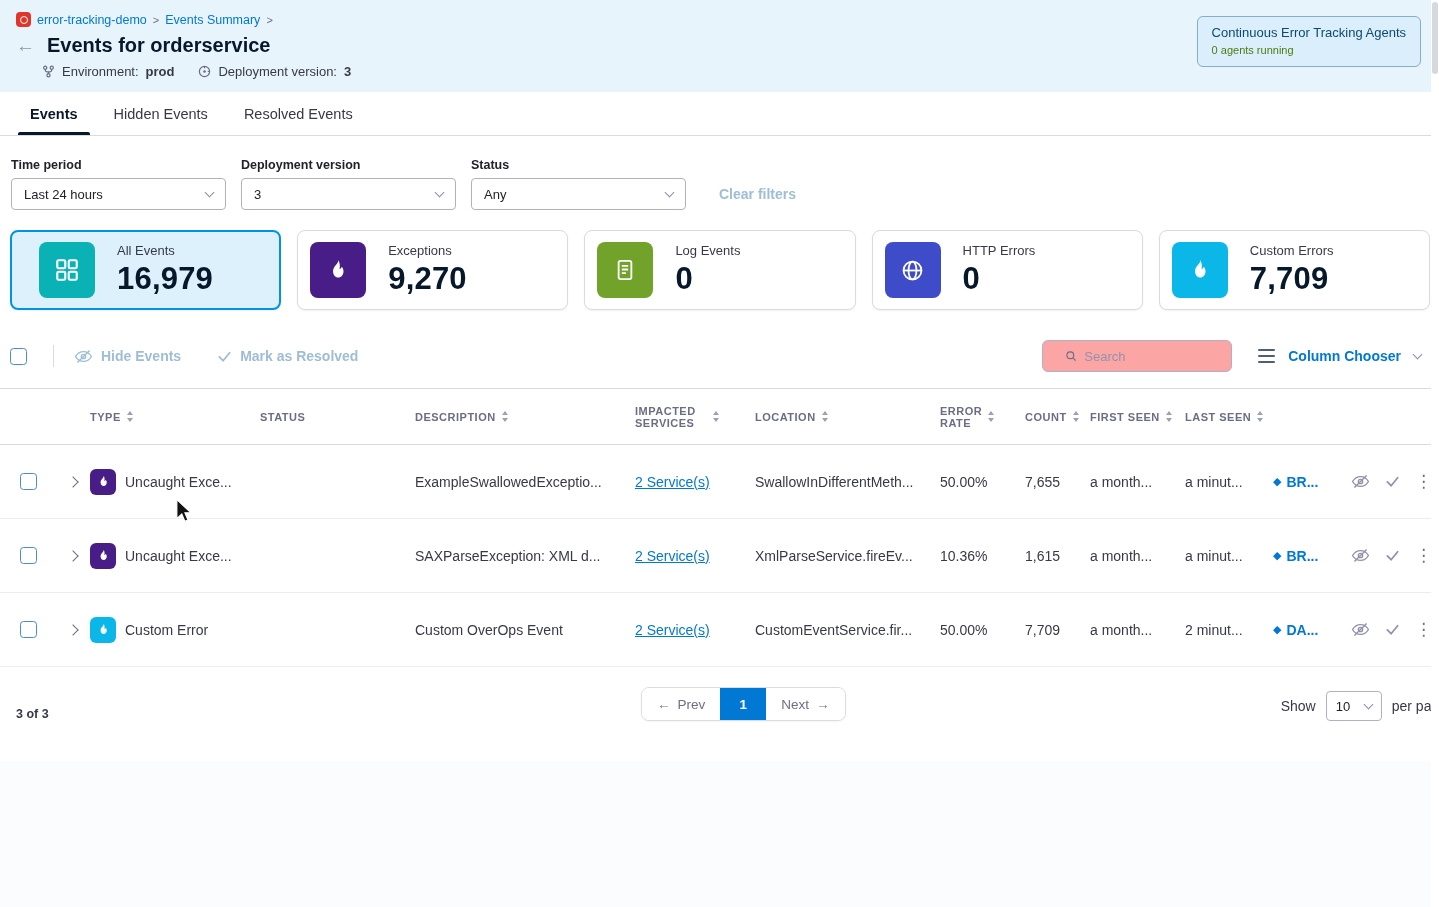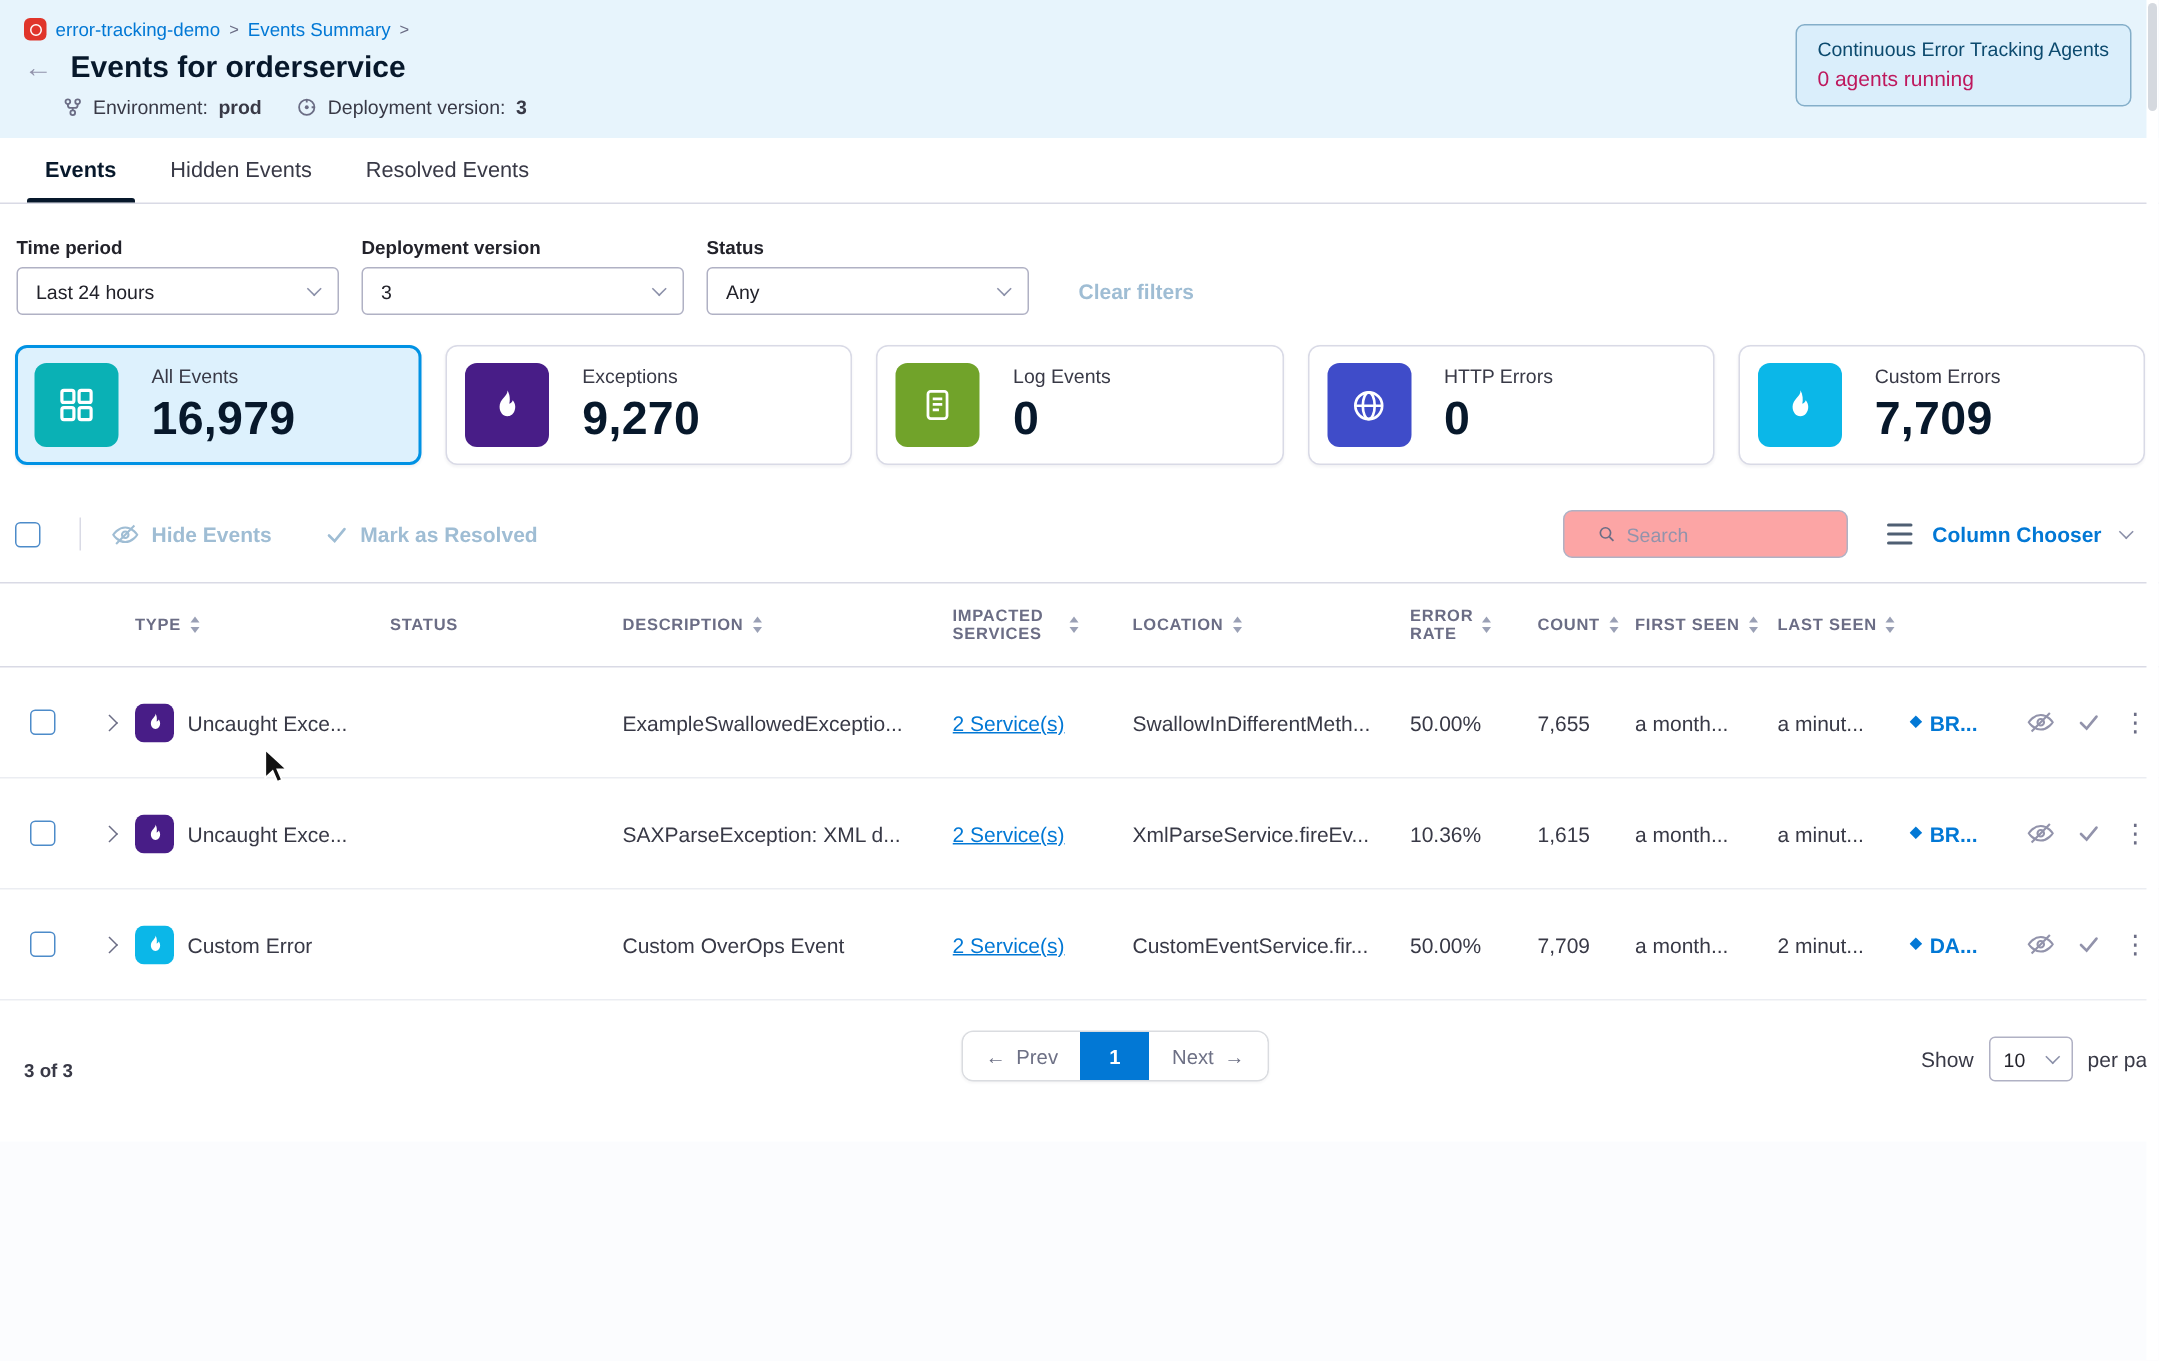--- a/index.html
+++ b/index.html
@@ -15,42 +15,42 @@
   .applogo{width:15px;height:15px;border-radius:4px;background:#e0352b;display:inline-flex;align-items:center;justify-content:center}
   .applogo::after{content:"";width:6px;height:6px;border:1.6px solid #fff;border-radius:50%}
   .titlerow{display:flex;align-items:center;gap:12px;margin-top:7px}
   .back{color:#9293ab;font-size:19px;font-weight:700;line-height:1;cursor:pointer}
   h1{font-size:20px;font-weight:700;color:#07182b}
   .metarow{display:flex;align-items:center;gap:7px;margin-top:7px;font-size:13px;color:#383946;padding-left:26px}
   .metarow b{font-weight:700}
   .metarow .gap{width:10px}
   .agents{position:absolute;top:16px;right:18px;background:#daeefb;border:1px solid #84aec9;border-radius:6px;padding:8px 14px;min-width:222px}
   .agents .t{font-size:13px;color:#0c4a6e}
-  .agents .s{font-size:14px;color:#be185d;margin-top:4px;display:inline-block}
+  .agents .s{font-size:11px;color:#4d7c0f;margin-top:4px;display:inline-block}
 
   
   .tabs{background:#fff;border-bottom:1px solid #d9dae5;display:flex;padding-left:16px;height:44px;align-items:stretch}
   .tab{padding:0 14px;display:flex;align-items:center;font-size:14.5px;color:#383946;position:relative;cursor:pointer;margin-right:8px}
   .tab.active{color:#07182b;font-weight:700}
   .tab.active::after{content:"";position:absolute;left:2px;right:2px;bottom:0;height:3px;background:#07182b;border-radius:2px 2px 0 0}
 
   .content{background:#fff;padding-bottom:40px}
 
   
   .filters{display:flex;align-items:flex-end;padding:22px 0 0 11px;gap:15px}
   .fgroup{display:flex;flex-direction:column;gap:6px}
   .flabel{font-size:12.5px;font-weight:700;color:#22222a}
   .select{width:215px;height:32px;border:1px solid #b0b1c4;border-radius:4px;background:#fff;display:flex;align-items:center;justify-content:space-between;padding:0 12px;font-size:13px;color:#22222a;cursor:pointer}
   .chev{display:inline-block;width:7px;height:7px;border-right:1.6px solid #8a8fa8;border-bottom:1.6px solid #8a8fa8;transform:rotate(45deg);margin-top:-4px}
   .clearlink{margin-left:18px;margin-bottom:8px;font-size:14px;font-weight:700;color:#9fbdd4;cursor:pointer}
 
   
   .cards{display:grid;grid-template-columns:repeat(5,1fr);gap:16px;margin:20px 9px 0 10px}
   .card{background:#fff;border:1px solid #d9dae6;border-radius:8px;height:80px;display:flex;align-items:center;padding:12px;box-shadow:0 1px 2px rgba(40,41,61,.06);cursor:pointer}
-  .card.selected{background:#ddf1fd;border:2px solid #0092e4;padding:11px}
+  .card.selected{background:#ddf1fd;border:2px solid #0092e4;padding:27px}
   .cicon{width:56px;height:56px;border-radius:8px;flex:0 0 56px;display:flex;align-items:center;justify-content:center}
   .ctext{margin-left:22px;display:flex;flex-direction:column;gap:3px}
   .clabel{font-size:13px;color:#383946}
   .cvalue{font-size:31px;font-weight:700;color:#07182b;letter-spacing:.2px}
 
   
   .toolbar{display:flex;align-items:center;margin:28px 10px 0 10px;height:36px}
   .checkbox{width:17px;height:17px;border:1.6px solid #4d8bc9;border-radius:3.5px;background:#fff;cursor:pointer;flex:0 0 17px}
   .tb-divider{width:1px;height:22px;background:#d9dae5;margin:0 20px 0 26px}
   .tb-action{display:flex;align-items:center;gap:8px;font-size:14px;font-weight:700;color:#9fbdd4;margin-right:36px;cursor:pointer}

